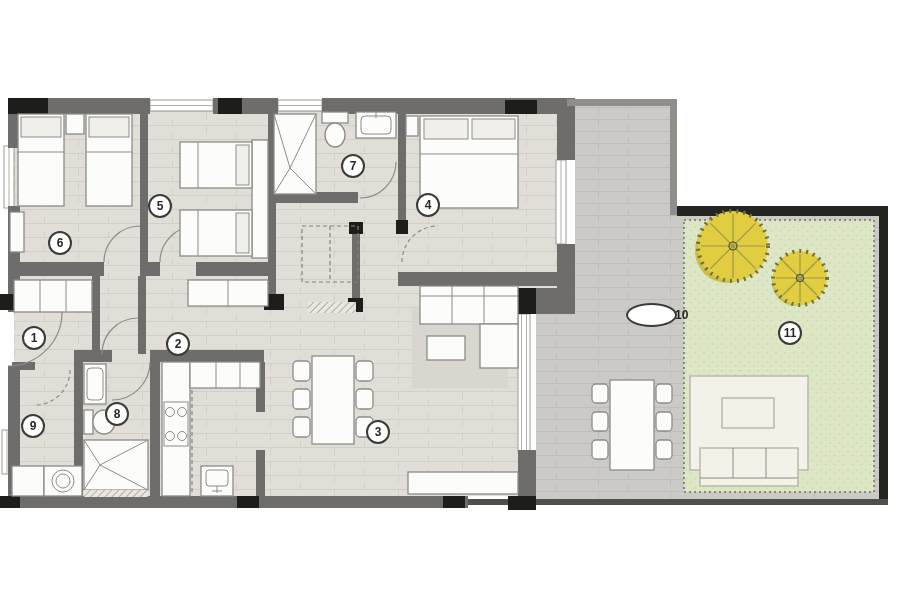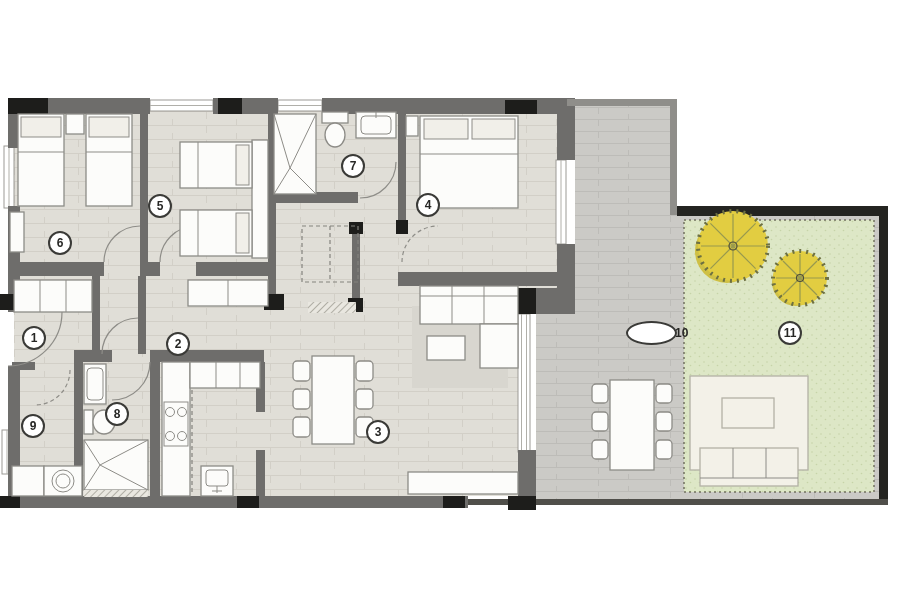--- a/index.html
+++ b/index.html
@@ -319,16 +319,16 @@
 <div id="plan-overlay">
       <div class="badge" style="left: 22px; top: 326px;">1</div>
       <div class="badge" style="left: 166px; top: 332px;">2</div>
       <div class="badge" style="left: 366px; top: 420px;">3</div>
       <div class="badge" style="left: 416px; top: 193px;">4</div>
       <div class="badge" style="left: 148px; top: 194px;">5</div>
       <div class="badge" style="left: 48px; top: 231px;">6</div>
       <div class="badge" style="left: 341px; top: 154px;">7</div>
       <div class="badge" style="left: 105px; top: 402px;">8</div>
       <div class="badge" style="left: 21px; top: 414px;">9</div>
-      <div class="badge" style="left: 626px; top: 321px; padding-left: 47px;">10</div>
+      <div class="badge" style="left: 626px; top: 303px; padding-left: 47px;">10</div>
       <div class="badge" style="left: 778px; top: 321px;">11</div>
     </div>
 </div>
 
 </body></html>

